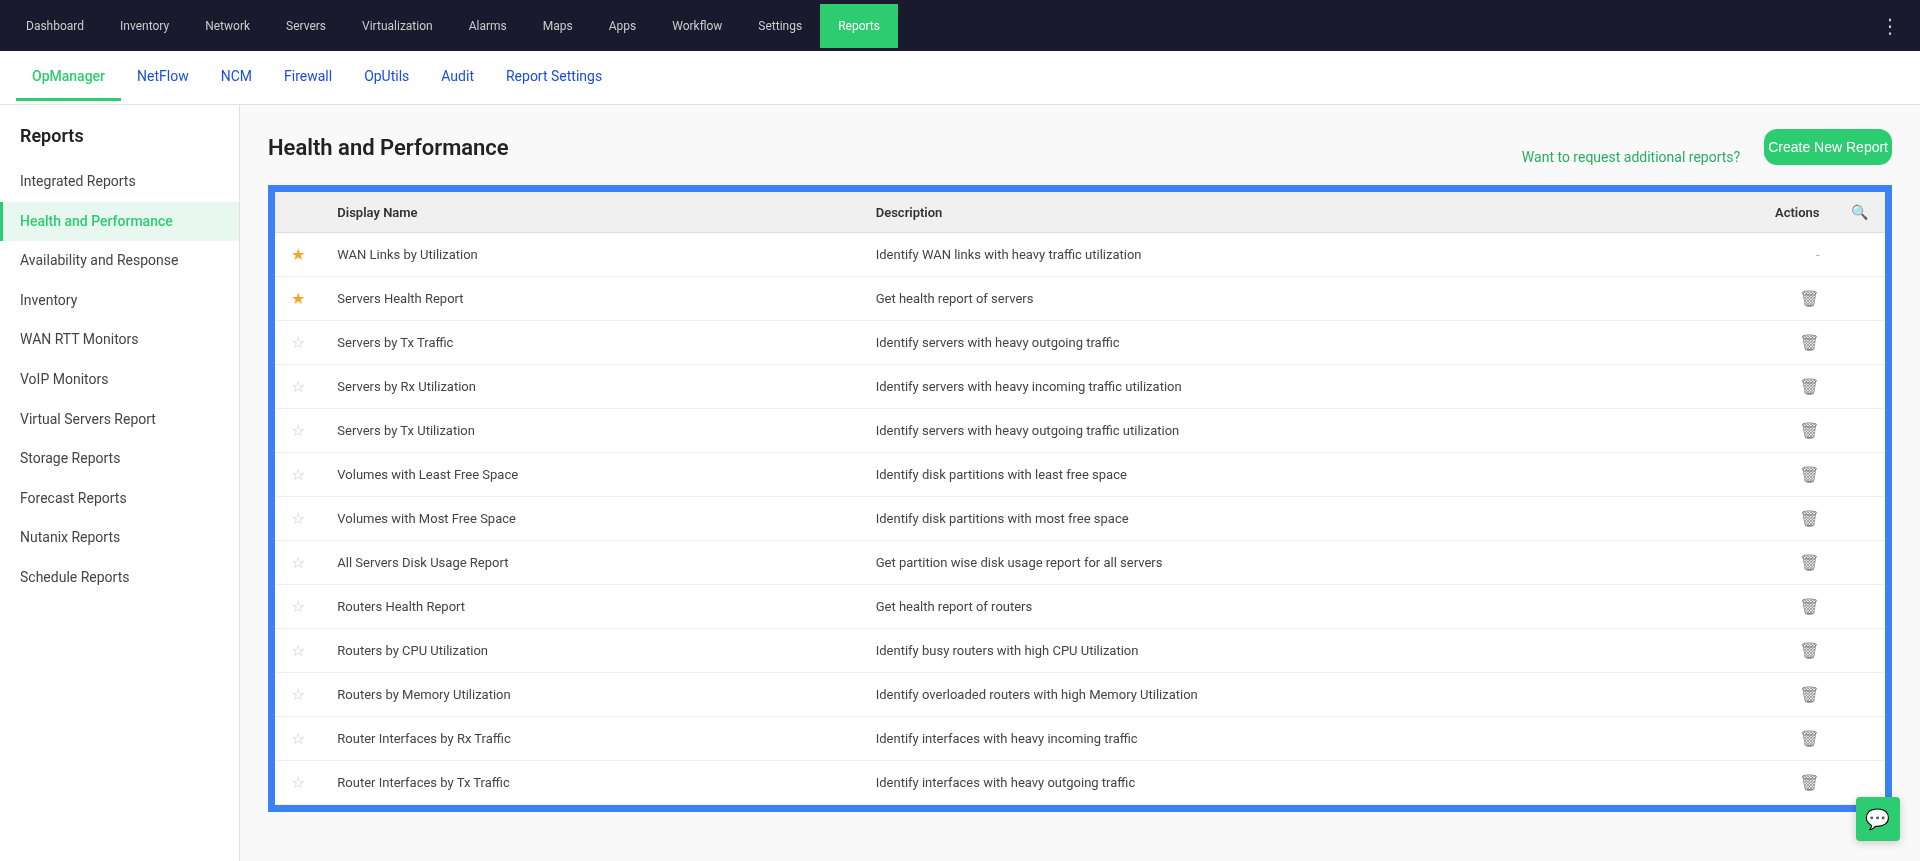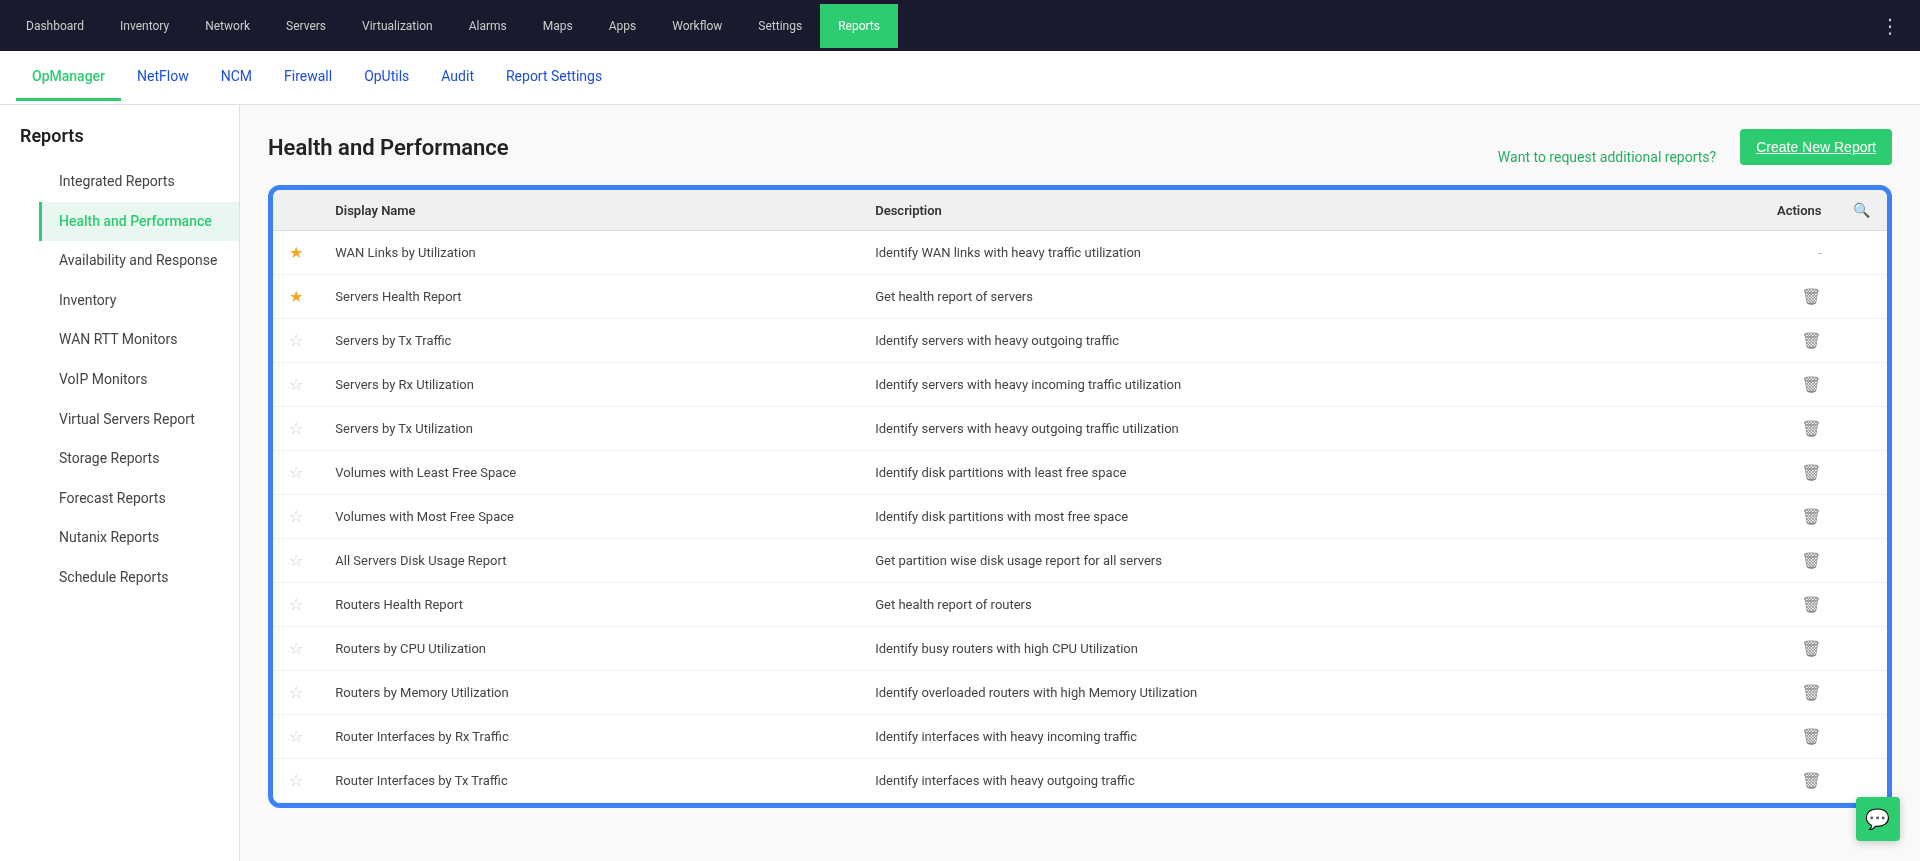--- a/index.html
+++ b/index.html
@@ -80,21 +80,20 @@
       font-weight: 600;
       padding: 0 20px 16px 20px;
       color: #222;
     }
     .sidebar-item {
       padding: 10px 20px;
       color: #444;
       cursor: pointer;
       font-size: 14px;
       line-height: 1.4;
-      margin-left: 39px;
     }
     .sidebar-item.active {
       background: #e8f8f0;
       color: #2ecc71;
       font-weight: 500;
       border-left: 3px solid #2ecc71;
       padding-left: 17px;
     }
 
     
@@ -125,34 +124,33 @@
     .request-link {
       color: #27ae60;
       font-size: 14px;
       cursor: pointer;
       text-decoration: none;
     }
     .create-btn {
       background: #2ecc71;
       color: #fff;
       border: none;
-      padding: 10px 16px;
-      border-radius: 4px;
+      padding: 10px 4px;
+      border-radius: 13px;
       font-size: 14px;
       cursor: pointer;
       font-weight: 500;
       white-space: nowrap;
-      text-decoration: underline;
     }
 
     
     .table-container {
       background: #fff;
-      border: 5px solid #3b82f6;
-      border-radius: 12px;
+      border: 7px solid #3b82f6;
+      border-radius: 0;
       overflow: hidden;
     }
     table {
       width: 100%;
       border-collapse: collapse;
     }
     thead tr {
       background: #f0f0f0;
     }
     thead th {

